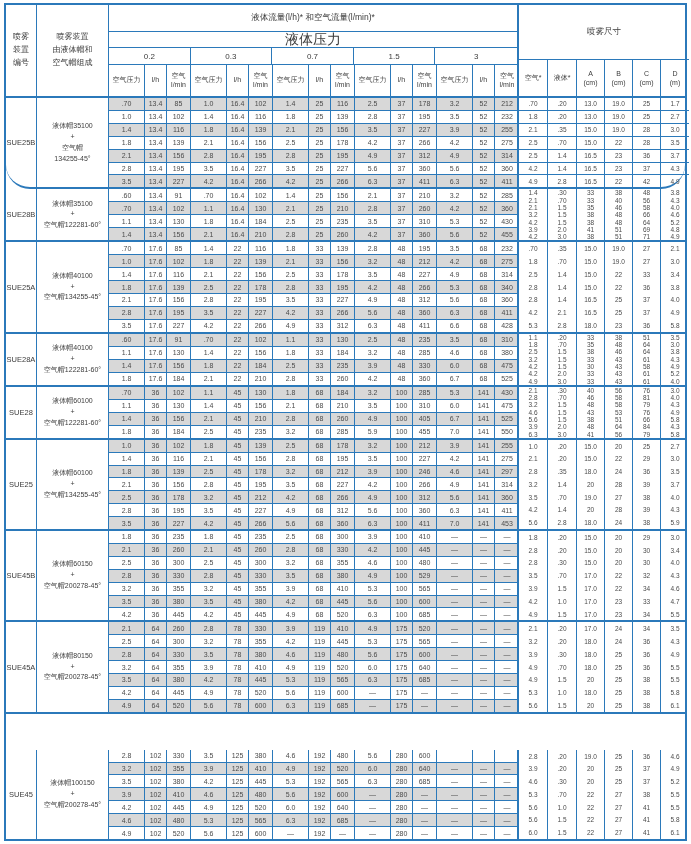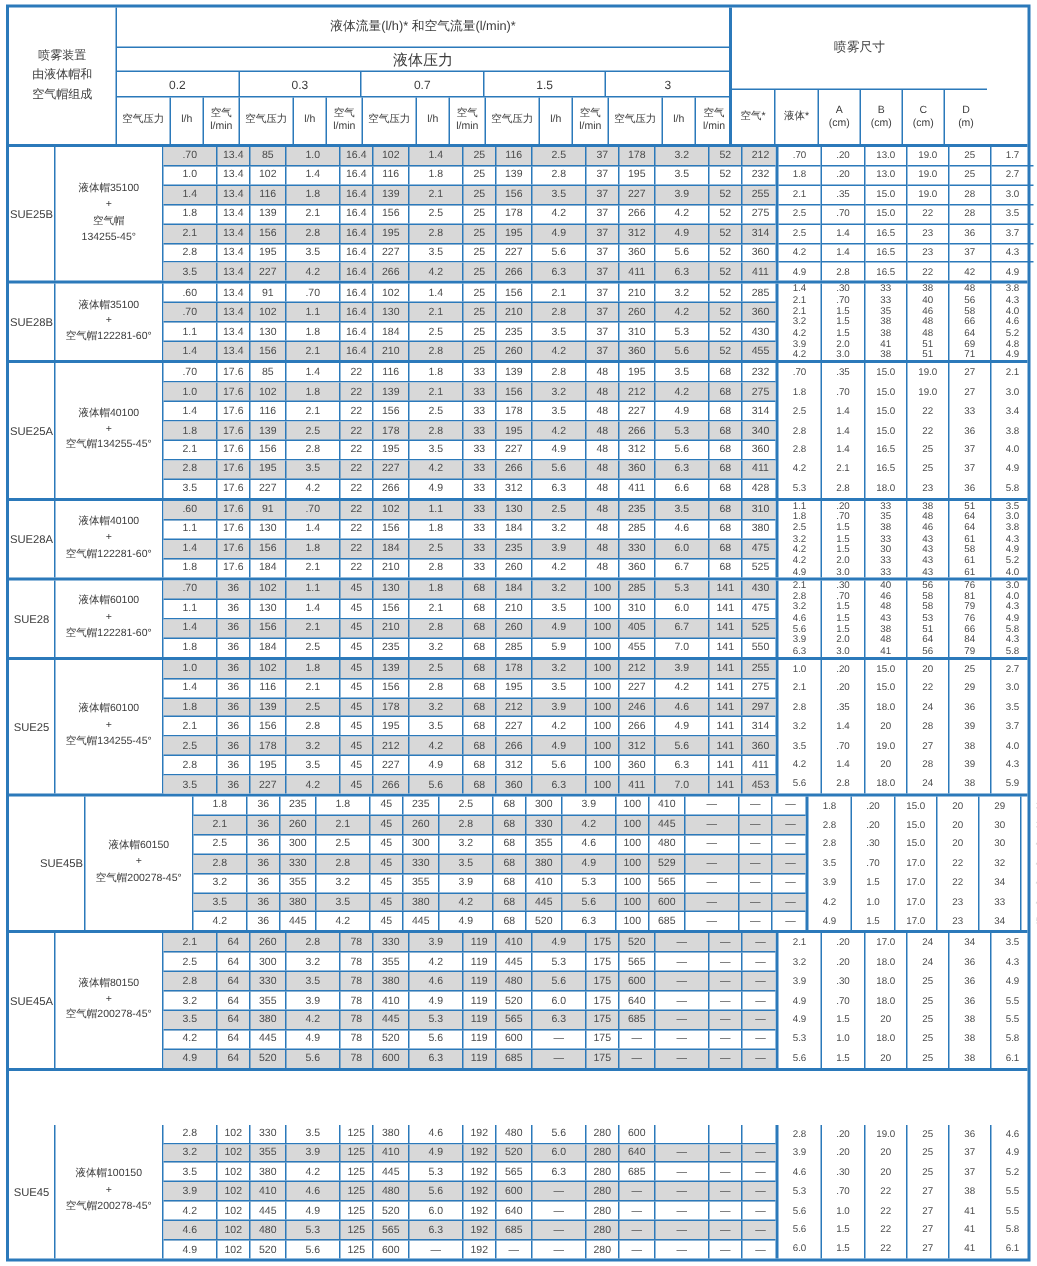--- a/index.html
+++ b/index.html
@@ -6,21 +6,21 @@
   html,body{width:691px;height:844px;background:#fff}
   body{font-family:"Liberation Sans","DejaVu Sans",sans-serif}
   .page{position:relative;width:691px;height:844px;background:#fff;overflow:hidden}
   .table{position:absolute;left:4px;top:3px;width:683px;height:838px;border:2px solid var(--border,#2b79ba);display:flex;flex-direction:column;background:#fff}
   .hcell{display:flex;flex-direction:column;align-items:center;justify-content:center;text-align:center;color:var(--header_text,#3c3c3c)}
   .header{display:flex;height:93px;flex:none;border-bottom:2px solid var(--border)}
   .h-device{width:31px;flex:none;border-right:1px solid var(--border);font-size:8px;line-height:1.6}
   .h-comp{width:72px;flex:none;border-right:1px solid var(--border);font-size:8px;line-height:1.6}
   .h-mid{width:410px;flex:none;display:flex;flex-direction:column;border-right:2px solid var(--border)}
   .h-flow{height:27px;border-bottom:1px solid var(--border);font-size:8.5px}
-  .h-press{height:16px;border-bottom:1px solid var(--border);font-size:10px}
+  .h-press{height:16px;border-bottom:1px solid var(--border);font-size:14px}
   .h-pvals{height:17px;display:flex;border-bottom:1px solid var(--border)}
   .h-pval{width:82px;border-right:1px solid var(--border);font-size:8px}
   .h-pvals .h-pval:last-child{border-right:none}
   .h-subs{flex:1;display:flex}
   .h-sub{border-right:1px solid var(--border);font-size:7px;line-height:1.25}
   .h-subs .h-sub:last-child{border-right:none}
   .h-spray{width:170px;flex:none;display:flex;flex-direction:column}
   .h-spray-title{height:55px;border-bottom:1px solid var(--border);font-size:8.5px}
   .h-spray-cols{flex:1;display:flex}
   .h-scol{border-right:1px solid var(--border);font-size:7px;line-height:1.35}
@@ -49,20 +49,25 @@
   .dline{flex:1;display:flex;align-items:center;justify-content:center;font-size:6.5px;color:var(--text);min-height:0}
   .dcol.bordered .dline{border-bottom:1px solid var(--border)}
   .dcol.bordered .dline:last-child{border-bottom:none}
 </style>
 </head>
 <body>
 
 <div class="page">
   <div class="table">
     <div class="header">
+      <div class="hcell h-device">
+          <div>喷雾</div>
+          <div>装置</div>
+          <div>编号</div>
+        </div>
       <div class="hcell h-comp">
           <div>喷雾装置</div>
           <div>由液体帽和</div>
           <div>空气帽组成</div>
         </div>
       <div class="h-mid">
         <div class="hcell h-flow">液体流量(l/h)* 和空气流量(l/min)*</div>
         <div class="hcell h-press">液体压力</div>
         <div class="h-pvals">
             <div class="hcell h-pval">0.2</div>
@@ -126,21 +131,21 @@
               <div>(cm)</div>
             </div>
             <div class="hcell h-scol">
               <div>D</div>
               <div>(m)</div>
             </div>
           </div>
       </div>
     </div>
     <div class="tbody">
-        <div class="block" style="flex-grow: 7;">
+        <div class="block" style="flex-grow: 7; border-radius: 24px;">
           <div class="cdev">SUE25B</div>
           <div class="ccomp">
             <div>液体帽35100</div>
             <div>+</div>
             <div>空气帽</div>
             <div>134255-45°</div>
           </div>
           <div class="rows">
             <div class="drow shade">
               <div class="dcell w0">.70</div>
@@ -1084,21 +1089,21 @@
               <div class="dline">2.7</div>
               <div class="dline">3.0</div>
               <div class="dline">3.5</div>
               <div class="dline">3.7</div>
               <div class="dline">4.0</div>
               <div class="dline">4.3</div>
               <div class="dline">5.9</div>
             </div>
           </div>
         </div>
-        <div class="block" style="flex-grow: 7; padding-left: 20px;">
+        <div class="block" style="flex-grow: 7;">
           <div class="cdev">SUE45B</div>
           <div class="ccomp">
             <div>液体帽60150</div>
             <div>+</div>
             <div>空气帽200278-45°</div>
           </div>
           <div class="rows">
             <div class="drow">
               <div class="dcell w0">1.8</div>
               <div class="dcell w1">36</div>

